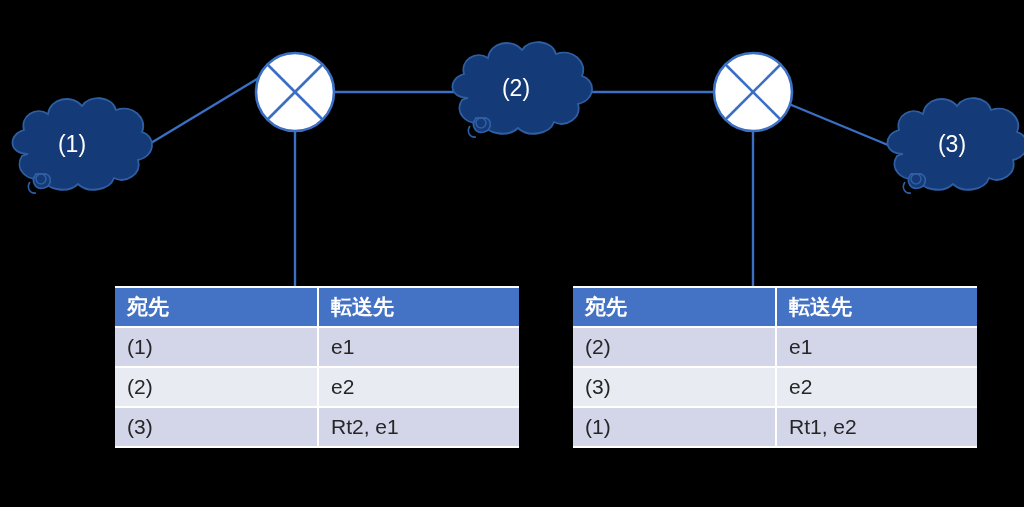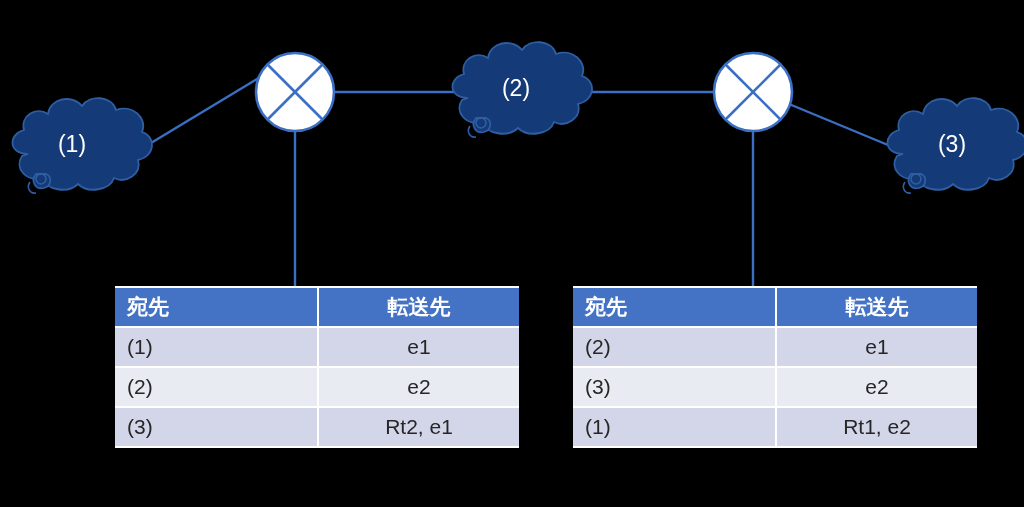--- a/index.html
+++ b/index.html
@@ -17,21 +17,21 @@
   .rt-table{position:absolute;border-collapse:separate;border-spacing:0 2px;
             table-layout:fixed;background:#ffffff;}
   .rt-table th,.rt-table td{padding:0 12px;height:38px;text-align:left;
             font-size:21px;font-weight:normal;vertical-align:middle;
             white-space:nowrap;overflow:hidden;}
   .rt-table th{background:#4472C4;color:#ffffff;font-weight:bold;height:38px;}
   .rt-table td{color:#262626;}
   .rt-table tr.odd td{background:#D2D6E8;}
   .rt-table tr.even td{background:#E9EBF3;}
   .rt-table th.c1,.rt-table td.c1{width:178px;}
-  .rt-table th.c2,.rt-table td.c2{width:176px;text-align:center;}
+  .rt-table th.c2,.rt-table td.c2{width:176px;}
   .rt-table th.c1{border-right:2px solid #ffffff;}
   .rt-table td.c1{border-right:2px solid #ffffff;}
 
   #table-left{left:115px;top:286px;width:357px;}
   #table-right{left:573px;top:286px;width:357px;}
 </style>
 </head>
 <body>
 
 <div id="stage">

